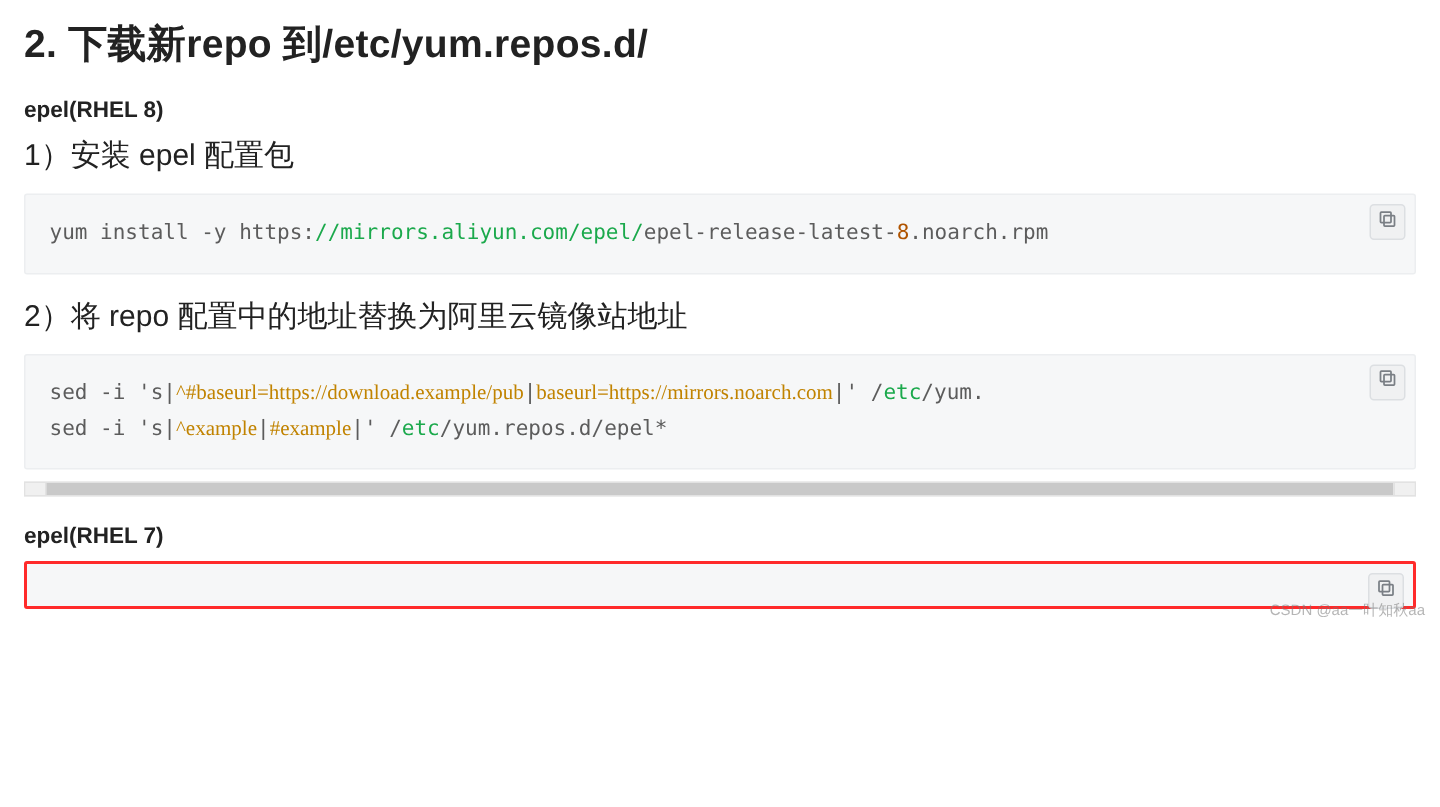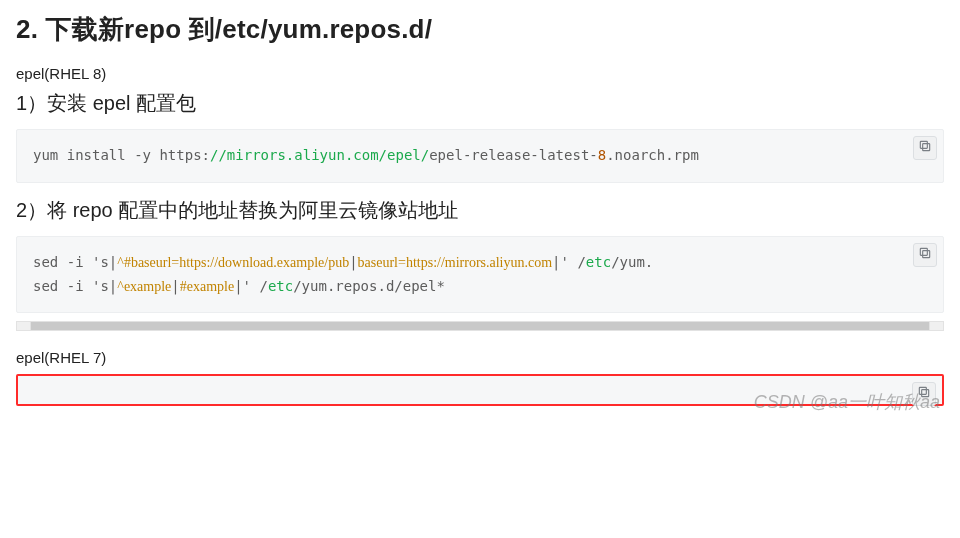--- a/index.html
+++ b/index.html
@@ -14,21 +14,21 @@
     overflow: hidden;
   }
   h2.section-title {
     font-size: 26px;
     font-weight: 700;
     margin: 0 0 18px 0;
     letter-spacing: 0.2px;
   }
   .subhead {
     font-size: 15px;
-    font-weight: 400;
+    font-weight: 700;
     margin: 18px 0 8px 0;
   }
   p.step {
     font-size: 20px;
     margin: 8px 0 12px 0;
     color: #222;
   }
   .code-block {
     position: relative;
     background: #f6f7f8;
@@ -84,27 +84,26 @@
     flex: 1;
     background: #c9c9c9;
   }
   .hscroll .thumb-right-cap {
     width: 14px;
     background: #f0f0f0;
     border-left: 1px solid #e2e2e2;
   }
   .watermark {
     position: absolute;
-    right: 20px;
+    right: 10px;
     bottom: 6px;
-    font-size: 18px;
+    font-size: 10px;
     color: rgba(120,120,120,0.55);
     pointer-events: none;
     user-select: none;
-    font-style: italic;
   }
 </style>
 </head>
 <body>
 
 <h2 class="section-title">2. 下载新repo 到/etc/yum.repos.d/</h2>
 
 <div class="subhead">epel(RHEL 8)</div>
 
 <p class="step">1）安装 epel 配置包</p>
@@ -128,21 +127,21 @@
 <div class="code-block">
   <div class="copy-btn" title="copy">
     <span>
       <svg viewBox="0 0 24 24" fill="none" stroke="#7a7f85" stroke-width="2">
         <rect x="8" y="8" width="12" height="12" rx="1"></rect>
         <rect x="4" y="4" width="12" height="12" rx="1"></rect>
       </svg>
     </span>
   </div>
   <div class="code-line">
-    <span class="tok-gray">sed -i </span><span class="tok-gray">'s|</span><span class="tok-orange">^#baseurl=https://download.example/pub</span><span class="tok-gray">|</span><span class="tok-orange">baseurl=https://mirrors.aliyun.com</span><span class="tok-gray">|'</span><span class="tok-gray"> /</span><span class="tok-green">etc</span><span class="tok-gray">/yum.</span>
+    <span class="tok-gray">sed -i </span><span class="tok-gray">'s|</span><span class="tok-orange">^#baseurl=https://download.example/pub</span><span class="tok-gray">|</span><span class="tok-orange">baseurl=https://mirrors.noarch.com</span><span class="tok-gray">|'</span><span class="tok-gray"> /</span><span class="tok-green">etc</span><span class="tok-gray">/yum.</span>
   </div>
   <div class="code-line">
     <span class="tok-gray">sed -i </span><span class="tok-gray">'s|</span><span class="tok-orange">^example</span><span class="tok-gray">|</span><span class="tok-orange">#example</span><span class="tok-gray">|'</span><span class="tok-gray"> /</span><span class="tok-green">etc</span><span class="tok-gray">/yum.repos.d/epel*</span>
   </div>
 </div>
 
 <div class="hscroll">
   <div class="thumb-left-cap"></div>
   <div class="thumb"></div>
   <div class="thumb-right-cap"></div>

